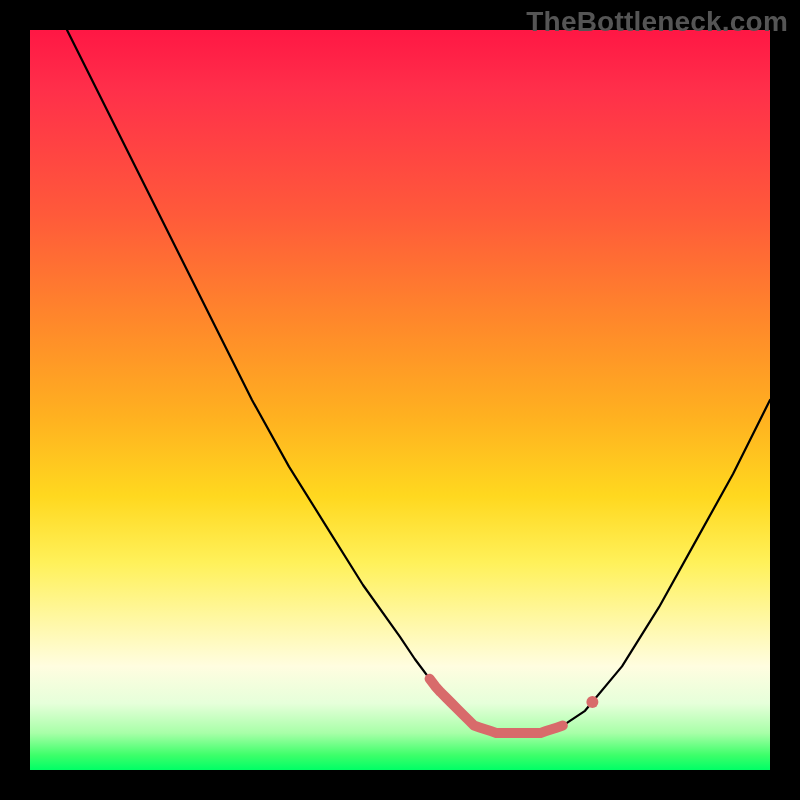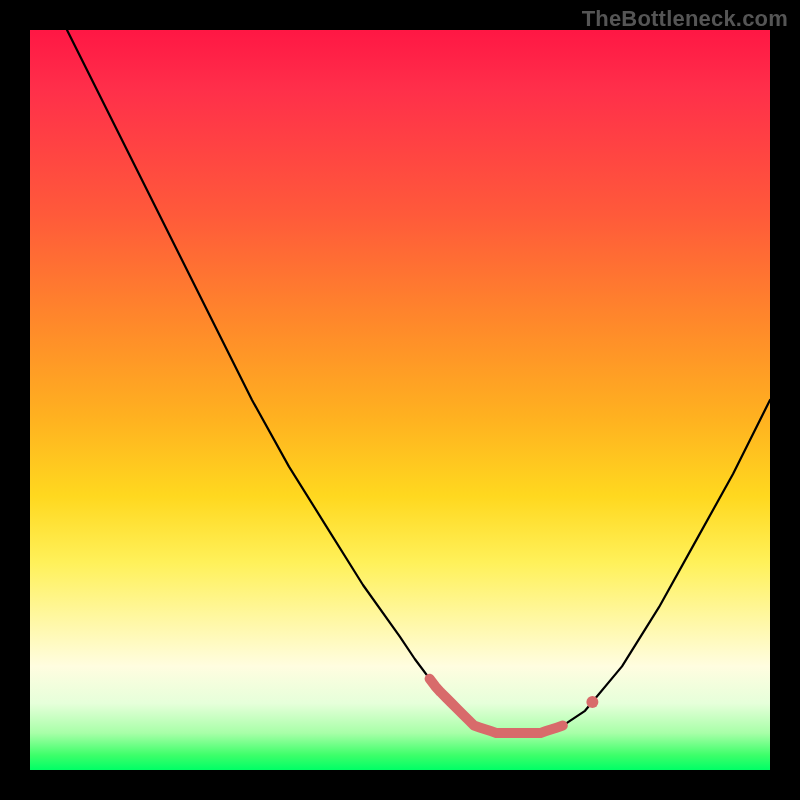--- a/index.html
+++ b/index.html
@@ -15,21 +15,21 @@
     position: relative;
     width: 800px;
     height: 800px;
     background: #000;
   }
   .watermark {
     position: absolute;
     top: 6px;
     right: 12px;
     color: #555;
-    font-size: 22px;
+    font-size: 28px;
     font-weight: 600;
     letter-spacing: 0.2px;
     user-select: none;
   }
   .plot-bg {
     position: absolute;
     left: 30px;
     top: 30px;
     width: 740px;
     height: 740px;

